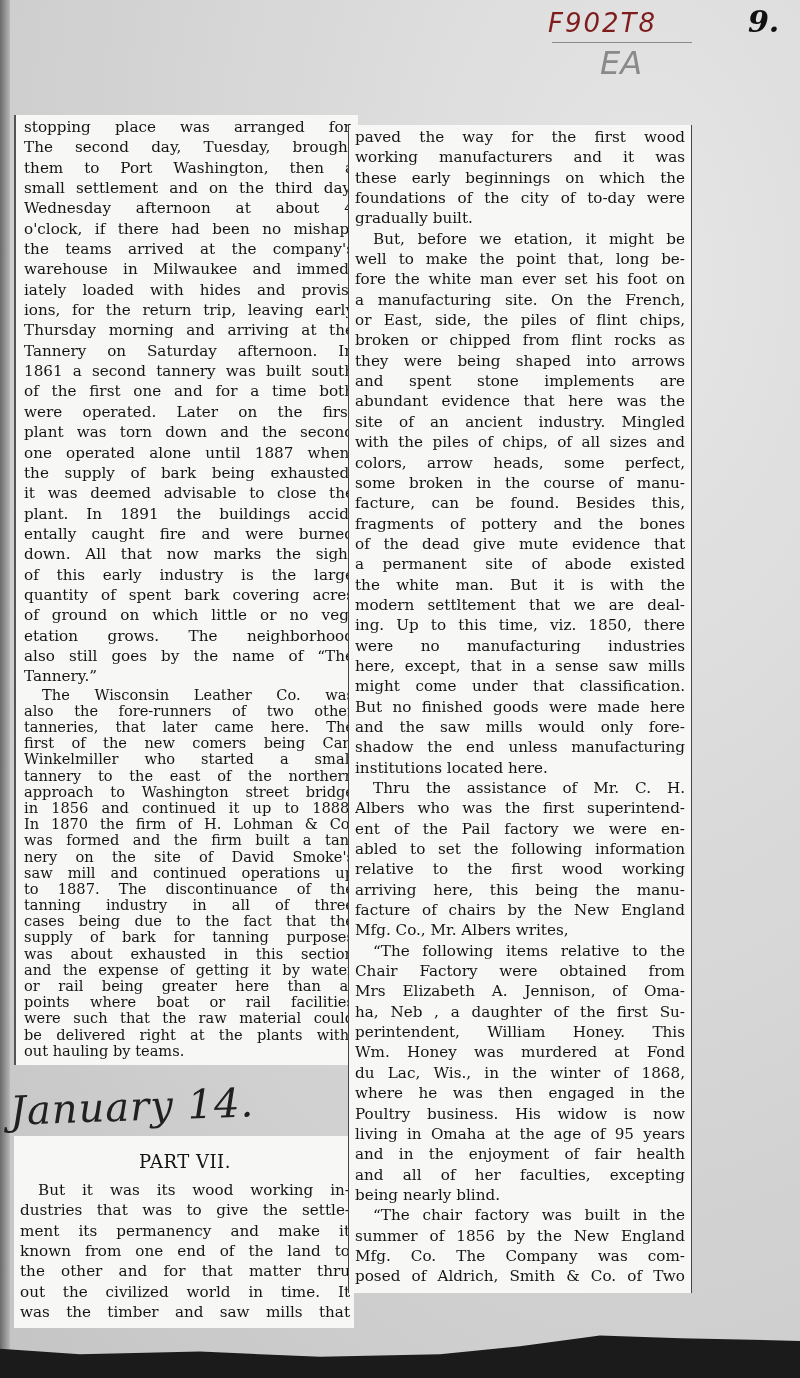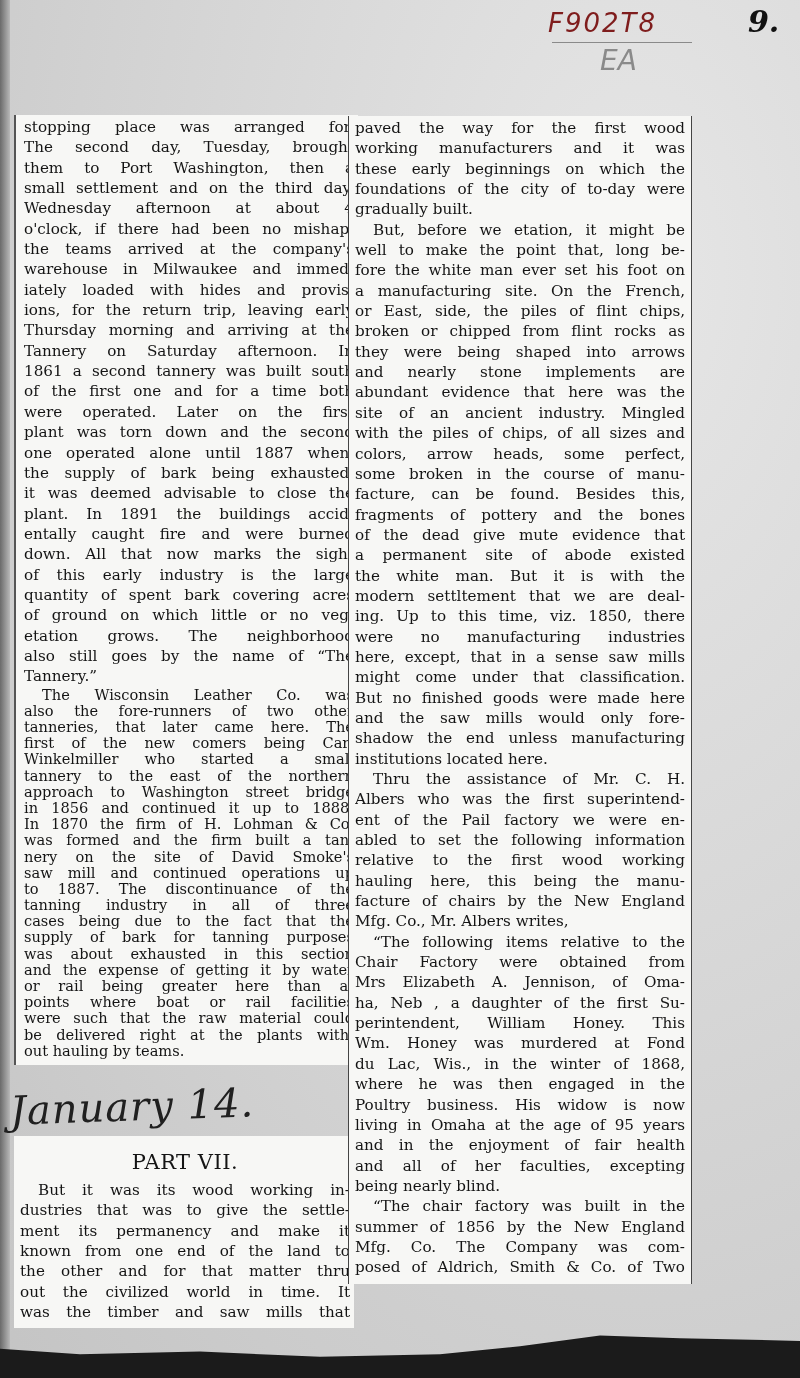--- a/index.html
+++ b/index.html
@@ -22,49 +22,49 @@
     position: absolute; left: 548px; top: 8px;
     font-family: "DejaVu Sans", sans-serif; color: #7f1d1d;
     font-size: 26px; letter-spacing: 2px; font-style: italic;
   }
   .catalog-line {
     position: absolute; left: 552px; top: 42px; width: 140px; height: 1px; background: #8a8a8a;
   }
   .catalog-sub {
     position: absolute; left: 600px; top: 44px;
     font-family: "DejaVu Sans", sans-serif; color: #8a8a8a;
-    font-size: 28px; font-style: italic;
+    font-size: 32px; font-style: italic;
   }
   .page-number {
     position: absolute; left: 748px; top: 4px;
     font-family: "DejaVu Serif", serif; color: #111;
     font-size: 30px; font-weight: bold; font-style: italic;
   }
   .clip {
     position: absolute; background: #f7f7f5; color: #141414;
     font-size: 15.2px; line-height: 20.35px;
     text-align: justify;
   }
   .clip .line { display: block; white-space: nowrap; text-align-last: justify; height: 20.35px; overflow: hidden; }
   .clip .line.last { text-align-last: left; }
   .clip .line.indent { padding-left: 18px; }
   .col-left-top { left: 14px; top: 115px; width: 330px; padding: 2px 4px 6px 8px; border-left: 2px solid #555; }
   .col-left-bottom { left: 14px; top: 1136px; width: 330px; padding: 8px 4px 6px 6px; }
-  .col-right { left: 348px; top: 116px; width: 330px; padding: 2px 6px 6px 6px; border-left: 1px solid #444; border-right: 1px solid #444; }
+  .col-right { left: 348px; top: 125px; width: 330px; padding: 2px 6px 6px 6px; border-left: 1px solid #444; border-right: 1px solid #444; }
   .small-text { font-size: 14.6px; line-height: 16.2px; }
   .small-text .line { height: 16.2px; }
   .handwritten-date {
     position: absolute; left: 10px; top: 1082px; width: 330px; height: 56px;
     font-family: "DejaVu Serif", serif; font-style: italic;
     font-size: 40px; color: #202020; letter-spacing: 1px;
     transform: rotate(-2deg);
   }
   .date-rule { position: absolute; left: 133px; top: 1143px; width: 75px; height: 1px; background: #333; }
   .part-heading {
-    display: block; text-align: center; font-size: 21px; letter-spacing: 0.5px;
+    display: block; text-align: center; font-size: 18px; letter-spacing: 0.5px;
     margin: 8px 0 8px 0; height: 20px;
   }
   .torn-bottom {
     position: absolute; left: 0; top: 1325px; width: 800px; height: 53px;
     background: #1b1b1b;
     clip-path: polygon(0 45%, 10% 55%, 25% 50%, 40% 60%, 55% 55%, 65% 40%, 75% 20%, 85% 25%, 100% 30%, 100% 100%, 0 100%);
   }
 </style>
 </head>
 <body>
@@ -158,21 +158,21 @@
       <span class="line">these early beginnings on which the</span>
       <span class="line">foundations of the city of to-day were</span>
       <span class="line last">gradually built.</span>
       <span class="line indent">But, before we etation, it might be</span>
       <span class="line">well to make the point that, long be-</span>
       <span class="line">fore the white man ever set his foot on</span>
       <span class="line">a manufacturing site. On the French,</span>
       <span class="line">or East, side, the piles of flint chips,</span>
       <span class="line">broken or chipped from flint rocks as</span>
       <span class="line">they were being shaped into arrows</span>
-      <span class="line">and nearly stone implements are</span>
+      <span class="line">and spent stone implements are</span>
       <span class="line">abundant evidence that here was the</span>
       <span class="line">site of an ancient industry. Mingled</span>
       <span class="line">with the piles of chips, of all sizes and</span>
       <span class="line">colors, arrow heads, some perfect,</span>
       <span class="line">some broken in the course of manu-</span>
       <span class="line">facture, can be found. Besides this,</span>
       <span class="line">fragments of pottery and the bones</span>
       <span class="line">of the dead give mute evidence that</span>
       <span class="line">a permanent site of abode existed</span>
       <span class="line">the white man. But it is with the</span>
@@ -183,21 +183,21 @@
       <span class="line">might come under that classification.</span>
       <span class="line">But no finished goods were made here</span>
       <span class="line">and the saw mills would only fore-</span>
       <span class="line">shadow the end unless manufacturing</span>
       <span class="line last">institutions located here.</span>
       <span class="line indent">Thru the assistance of Mr. C. H.</span>
       <span class="line">Albers who was the first superintend-</span>
       <span class="line">ent of the Pail factory we were en-</span>
       <span class="line">abled to set the following information</span>
       <span class="line">relative to the first wood working</span>
-      <span class="line">hauling here, this being the manu-</span>
+      <span class="line">arriving here, this being the manu-</span>
       <span class="line">facture of chairs by the New England</span>
       <span class="line last">Mfg. Co., Mr. Albers writes,</span>
       <span class="line indent">“The following items relative to the</span>
       <span class="line">Chair Factory were obtained from</span>
       <span class="line">Mrs Elizabeth A. Jennison, of Oma-</span>
       <span class="line">ha, Neb , a daughter of the first Su-</span>
       <span class="line">perintendent, William Honey. This</span>
       <span class="line">Wm. Honey was murdered at Fond</span>
       <span class="line">du Lac, Wis., in the winter of 1868,</span>
       <span class="line">where he was then engaged in the</span>

